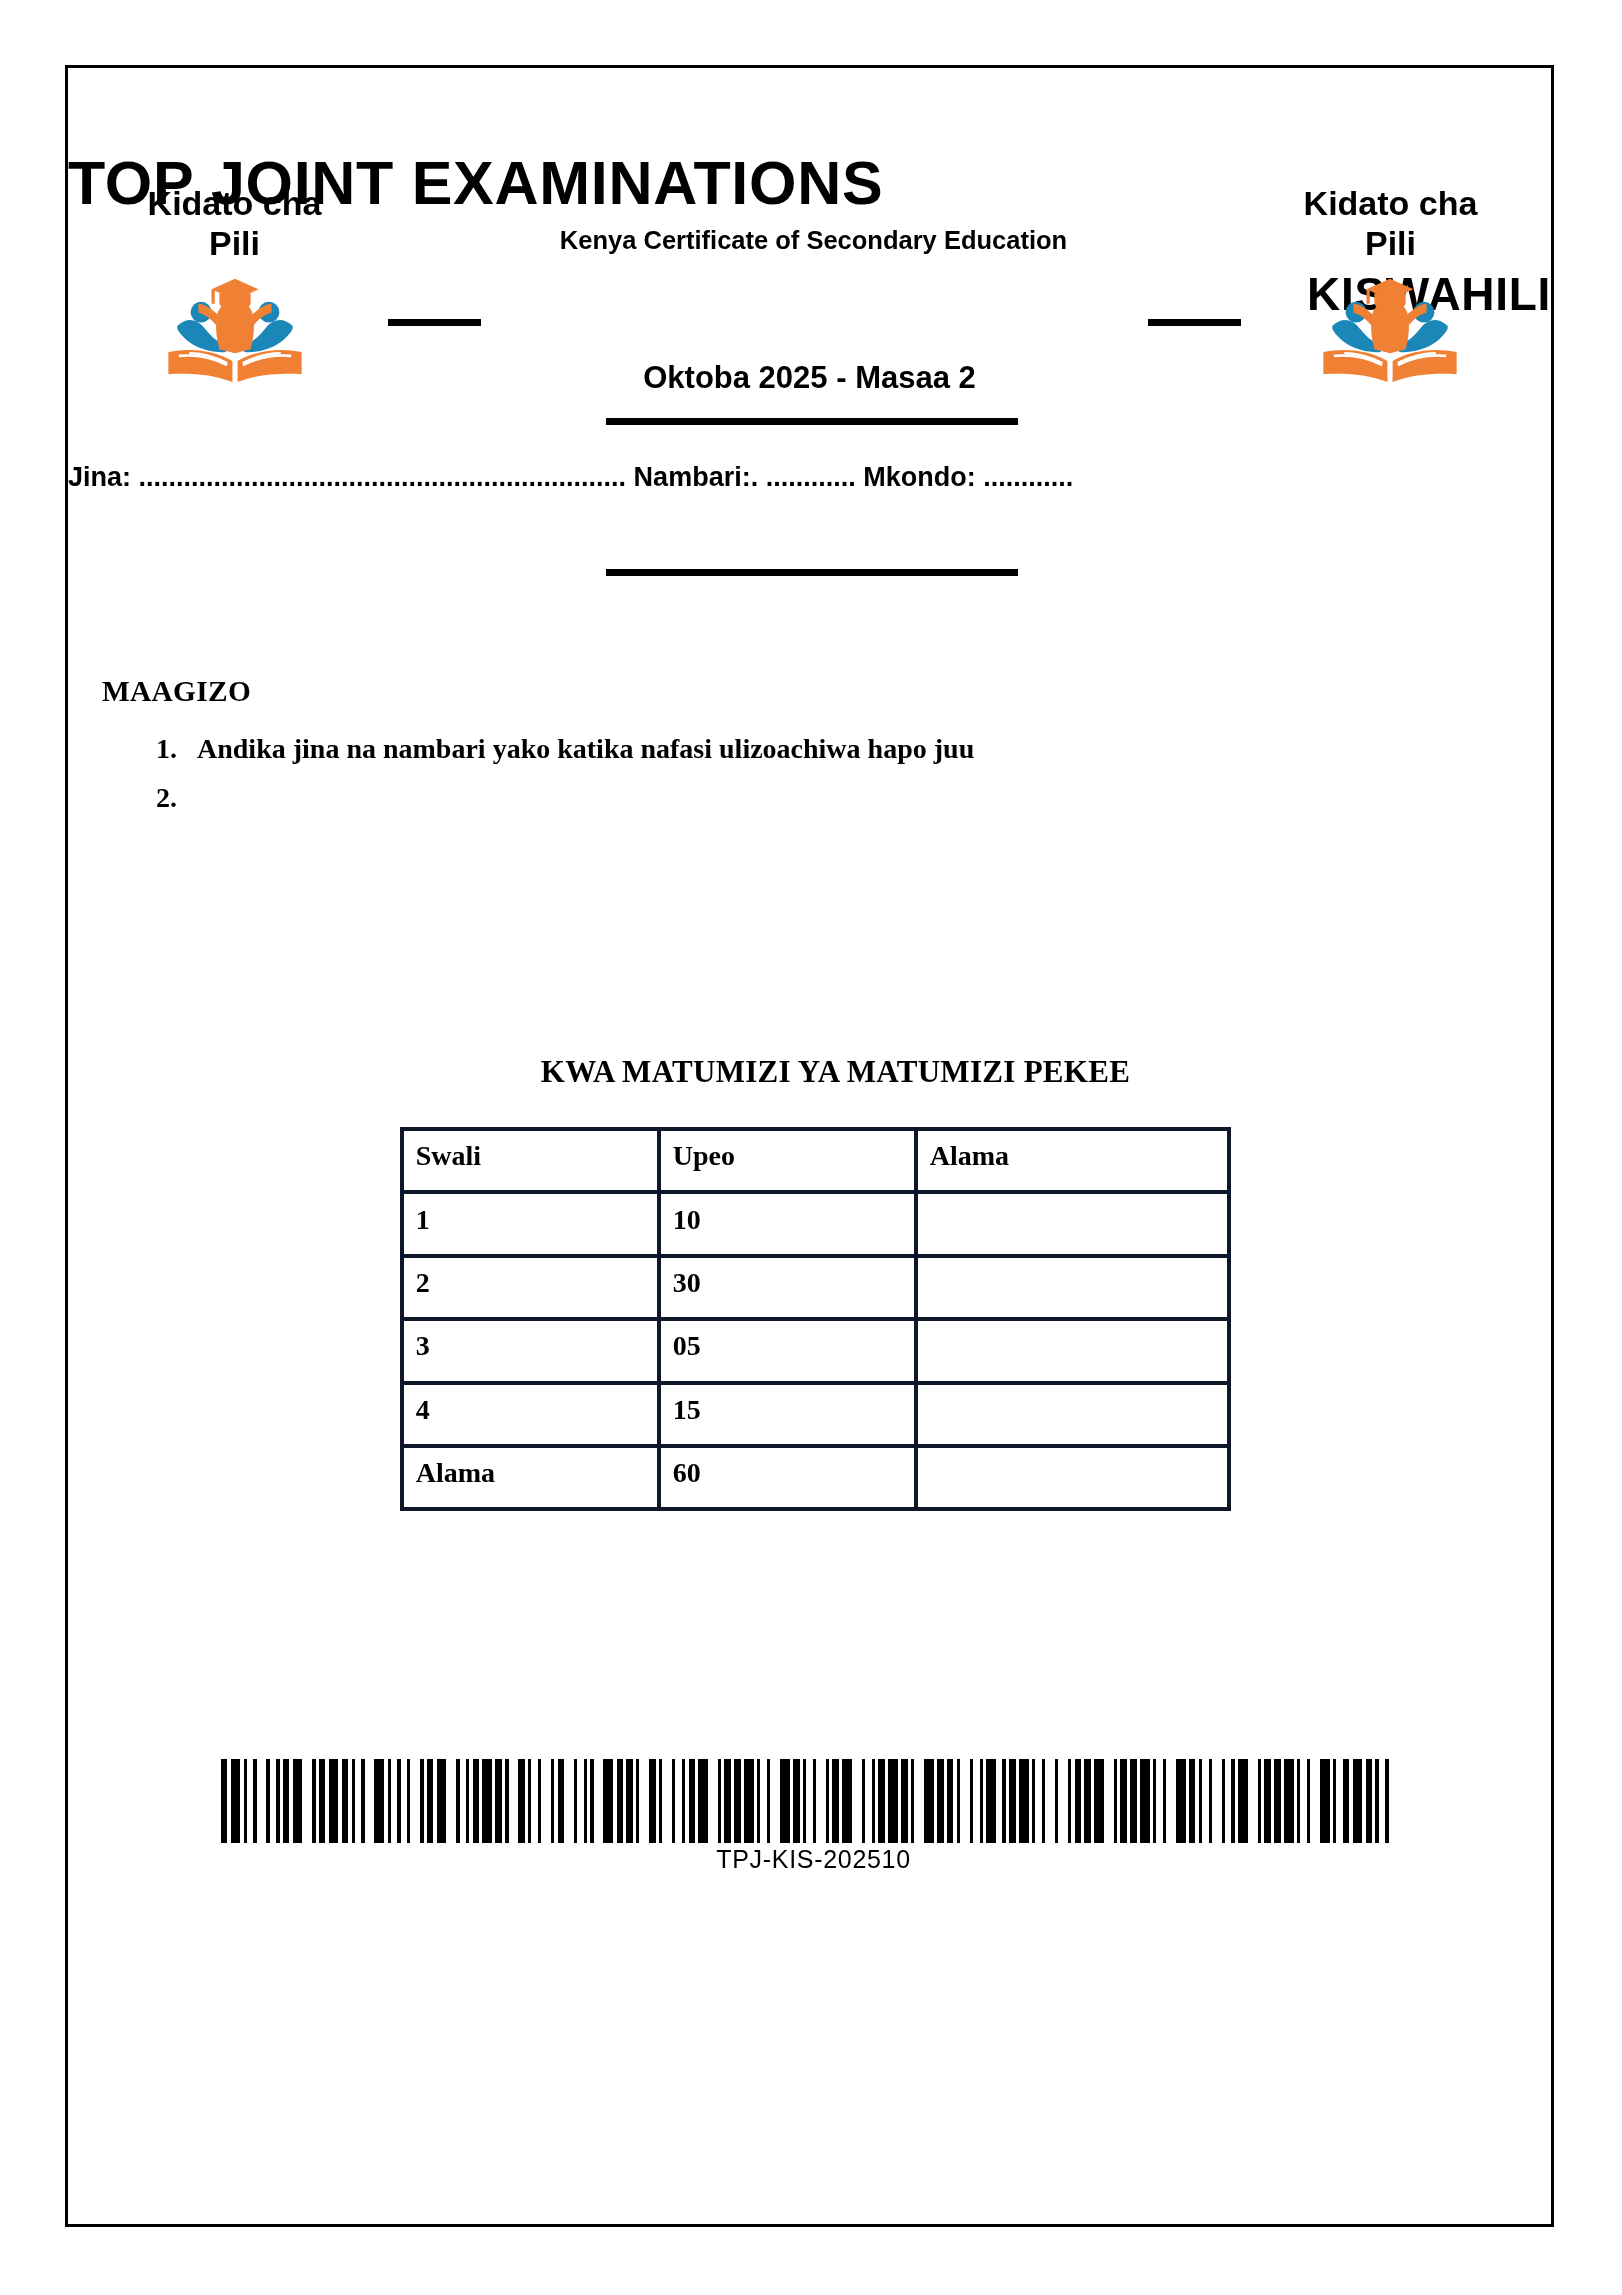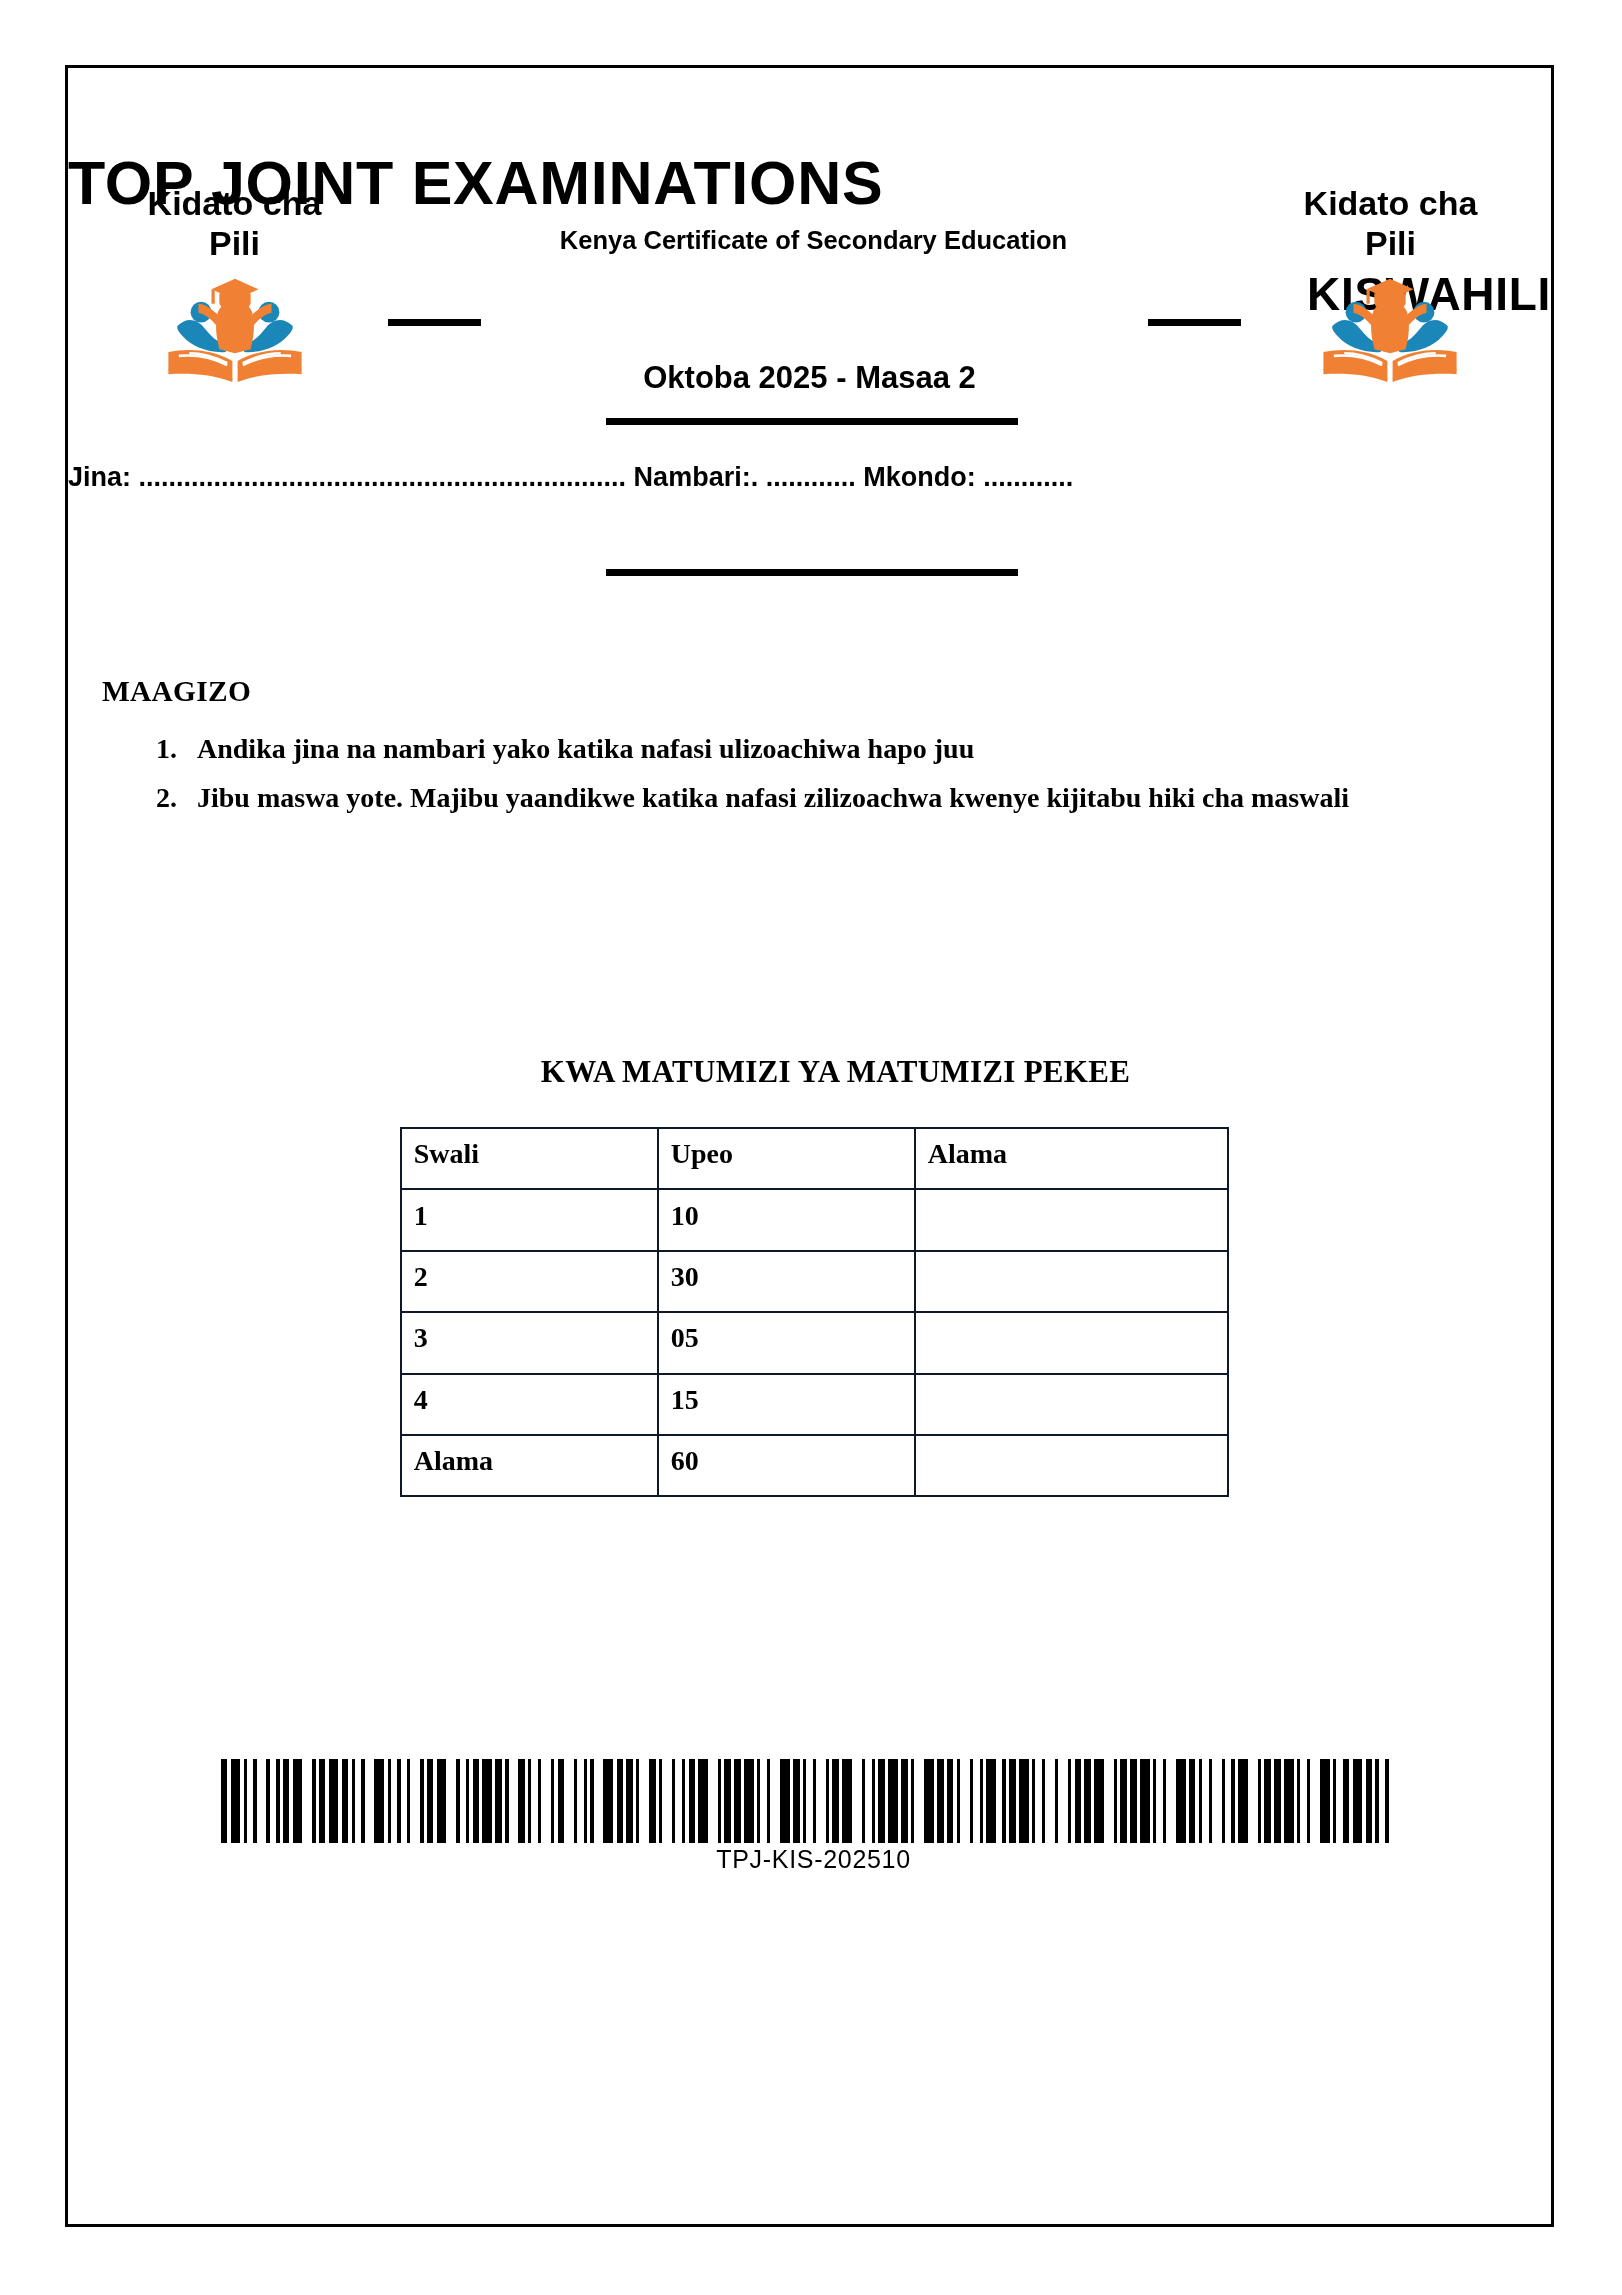--- a/index.html
+++ b/index.html
@@ -213,21 +213,21 @@
   }
   #examiner-table {
     position: absolute;
     left: 332px;
     top: 71px;
     width: 826px;
     border-collapse: collapse;
     table-layout: fixed;
   }
   #examiner-table td {
-    border: 2px solid #0f172a;
+    border: 4px solid #0f172a;
     font-weight: bold;
     font-size: 28px;
     padding: 9.2px 0 9.2px 11.8px;
     height: 41px;
     vertical-align: top;
   }
   #examiner-table col.c-swali { width: 257px; }
   #examiner-table col.c-upeo  { width: 257px; }
   #examiner-table col.c-alama { width: 313px; }
 
@@ -351,21 +351,20 @@
 
   <div id="instructions-block">
     <div class="instructions-heading">MAAGIZO</div>
     <div class="instruction-list">
       <div class="instruction-item single">
         <span class="num">1.</span>
         <span>Andika jina na nambari yako katika nafasi ulizoachiwa hapo juu</span>
       </div>
       <div class="instruction-item">
         <span class="num">2.</span>
-        <span>Jibu maswa yote. Majibu yaandikwe katika nafasi zilizoachwa kwenye kijitabu hiki cha maswali</span>
       </div>
     </div>
   </div>
 
   <div id="examiner-block">
     <div class="examiner-heading">KWA MATUMIZI YA MATUMIZI PEKEE</div>
     <table id="examiner-table">
       <colgroup>
         <col class="c-swali">
           <col class="c-upeo">

